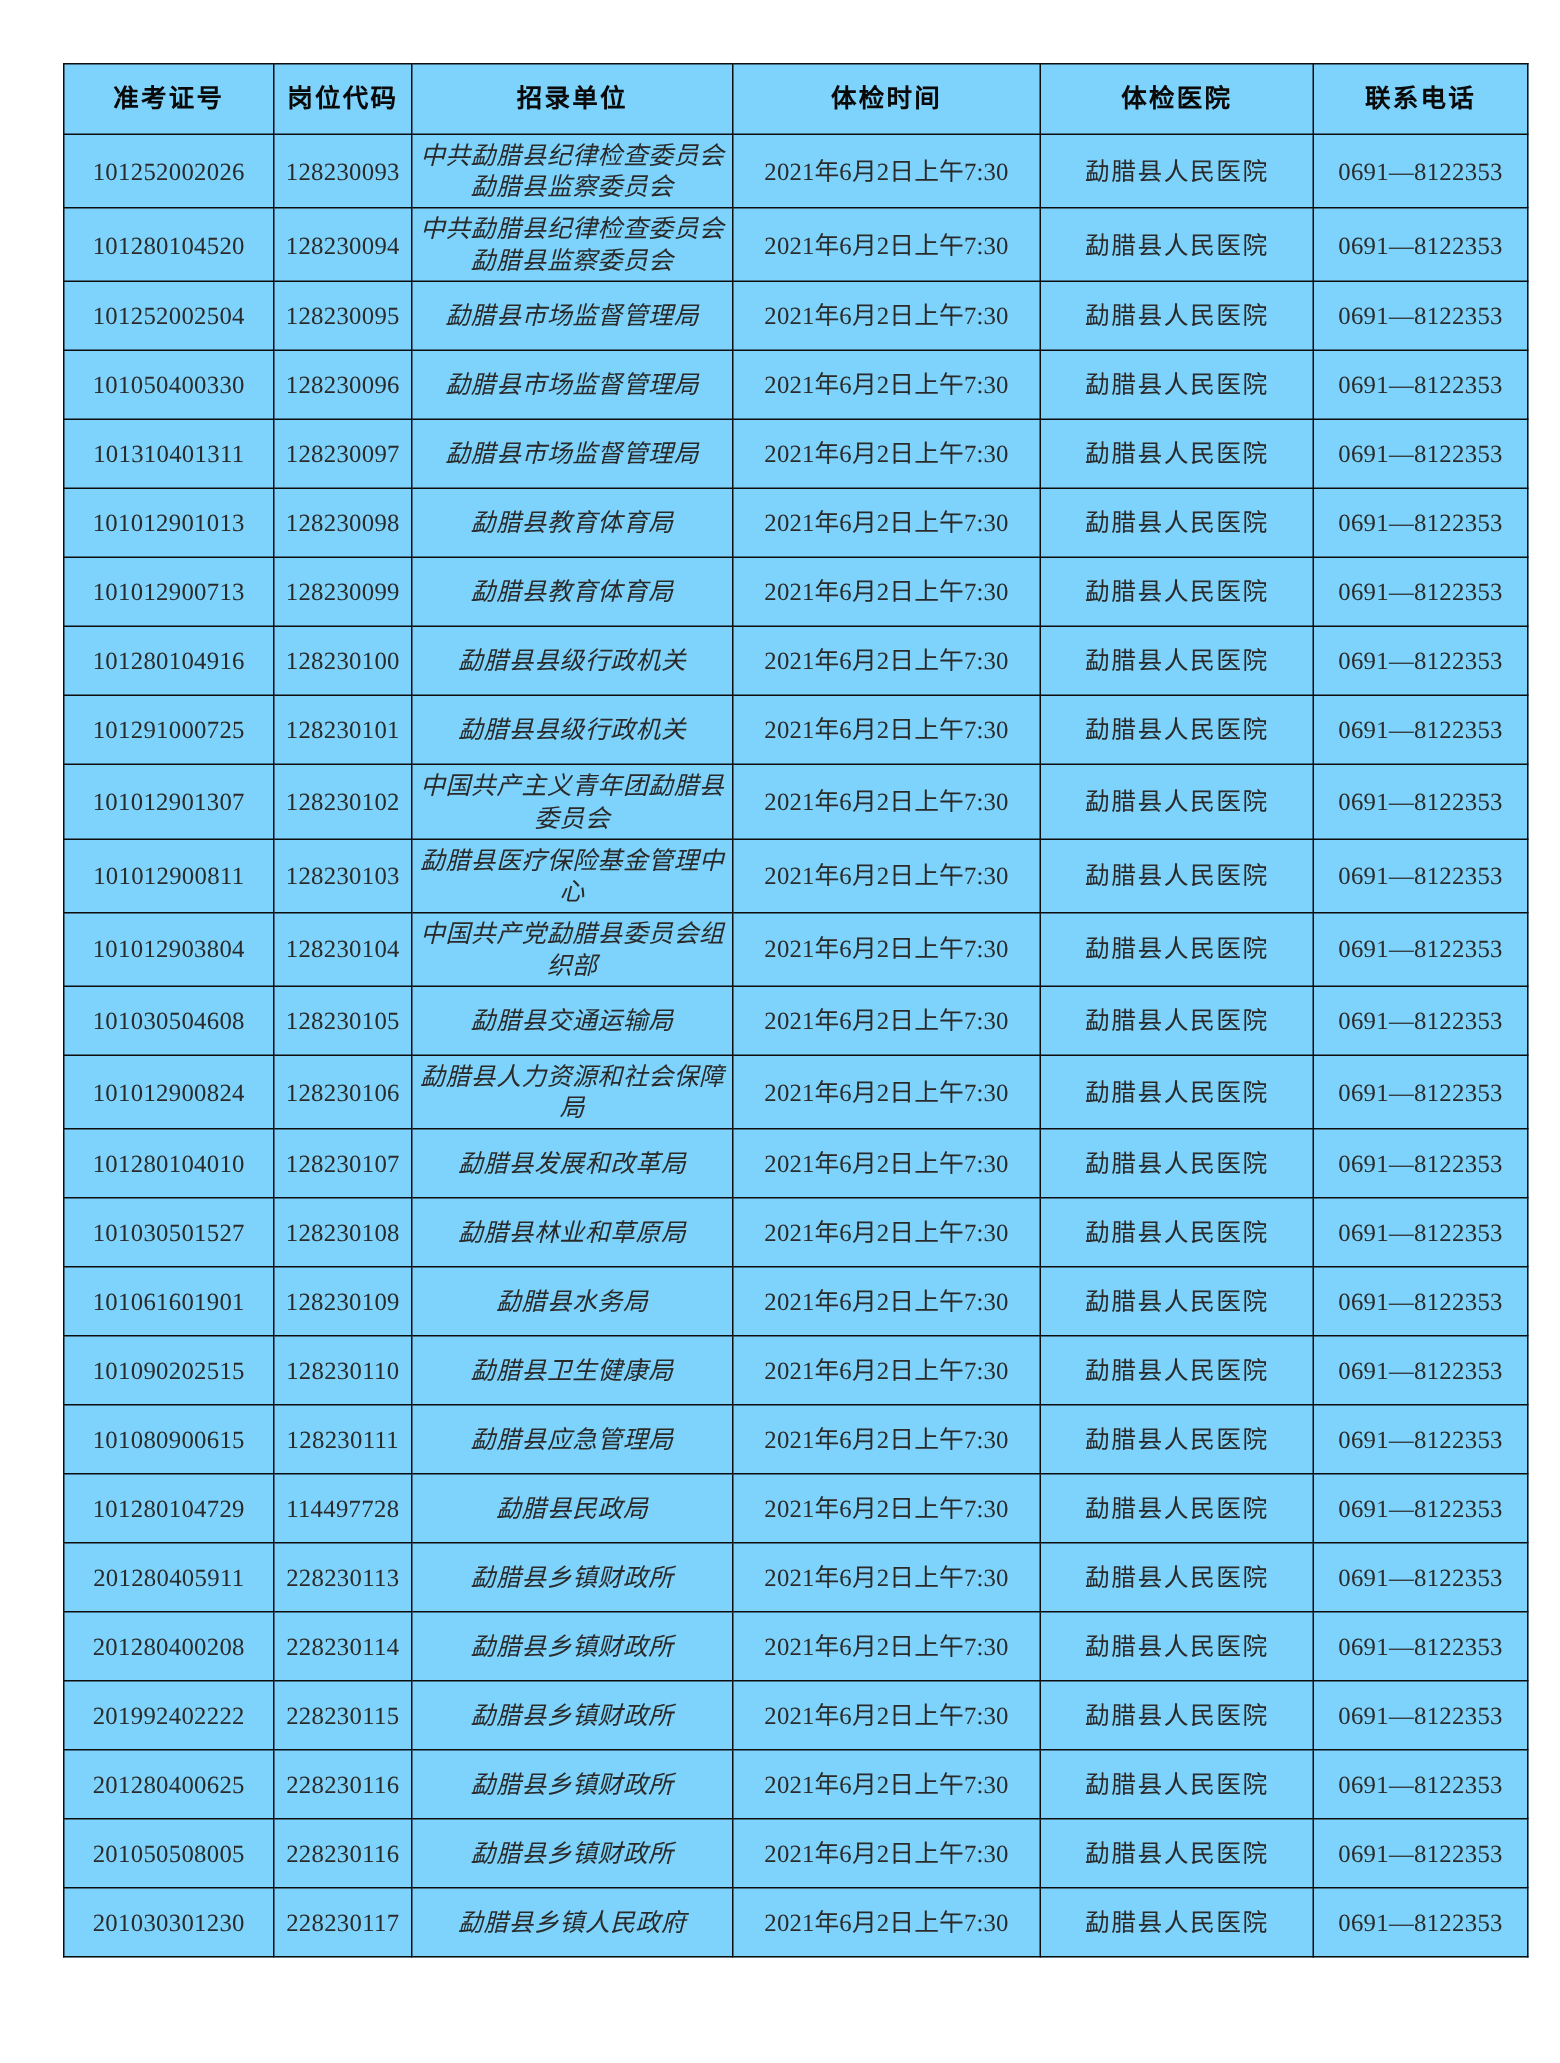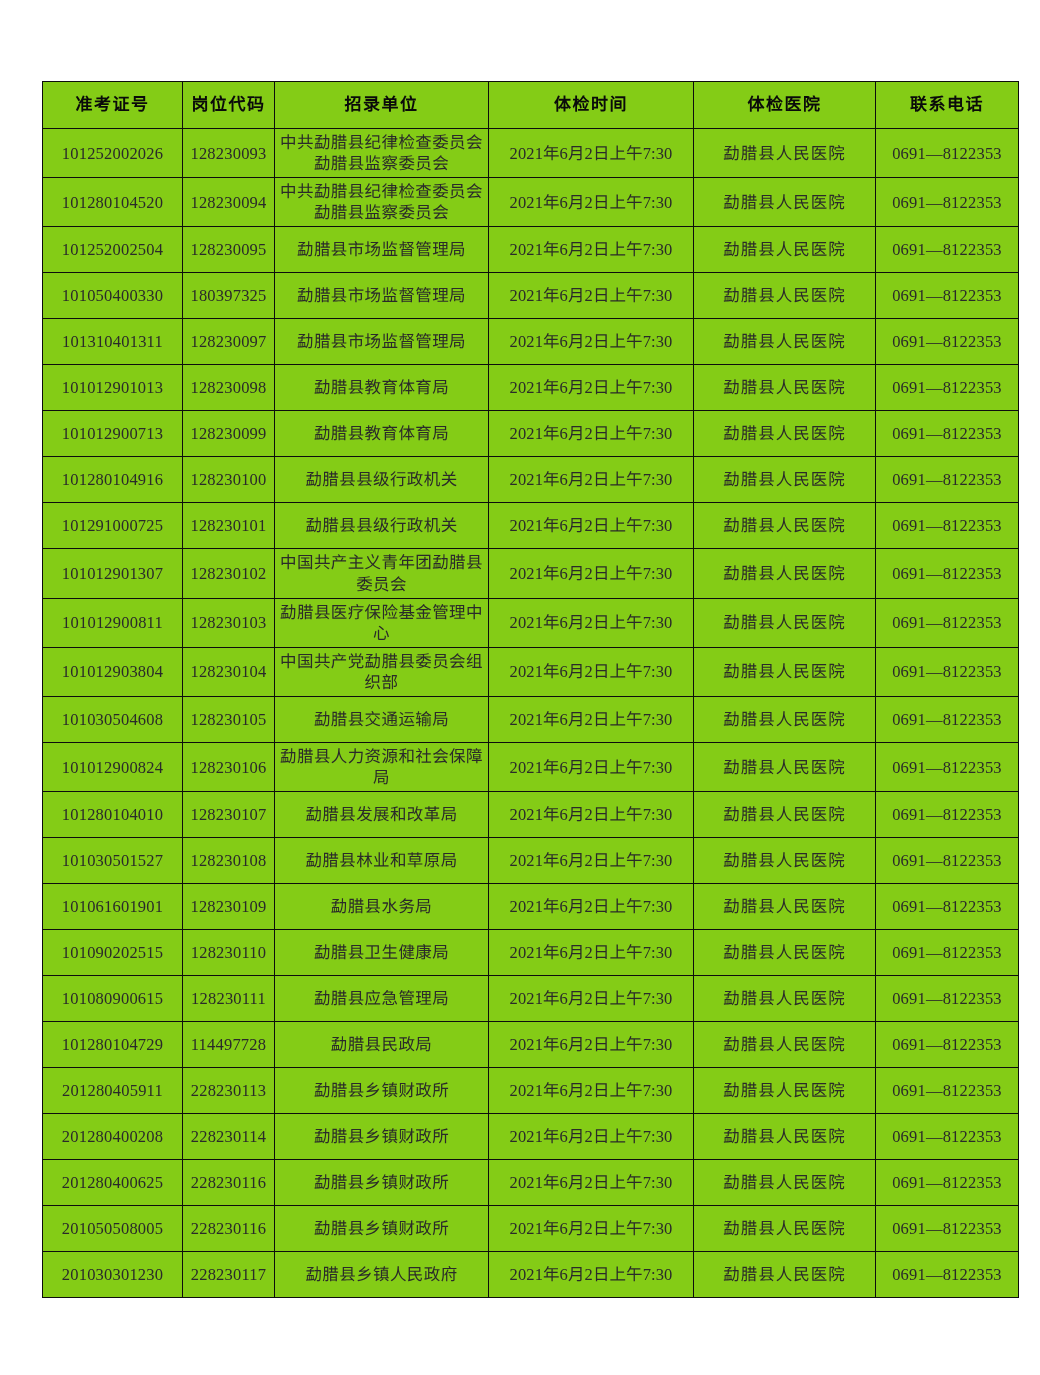--- a/index.html
+++ b/index.html
@@ -21,22 +21,21 @@
     width: 1040px;
     height: 1375px;
     box-sizing: border-box;
     padding: 42px 42px 0 42px;
   }
 
   table.exam-table {
     width: 956px;
     border-collapse: collapse;
     table-layout: fixed;
-    background: #84cc16;
-    margin-top: 39px;
+    background: #7dd3fc;
   }
 
   table.exam-table col.c-ticket   { width: 140px; }
   table.exam-table col.c-post     { width: 92px;  }
   table.exam-table col.c-unit     { width: 214px; }
   table.exam-table col.c-time     { width: 205px; }
   table.exam-table col.c-hospital { width: 182px; }
   table.exam-table col.c-phone    { width: 143px; }
 
   table.exam-table th,
@@ -67,20 +66,21 @@
   td.cell-ticket,
   td.cell-post {
     font-family: Liberation Serif, serif;
     letter-spacing: 0.2px;
     white-space: nowrap;
   }
 
   td.cell-unit {
     font-size: 16px;
     letter-spacing: 0.4px;
+    font-style: italic;
   }
 
   td.cell-time {
     font-size: 16px;
     white-space: nowrap;
     letter-spacing: 0.1px;
   }
 
   td.cell-hospital {
     font-size: 16.5px;
@@ -140,21 +140,21 @@
         <tr>
           <td class="cell-ticket">101252002504</td>
           <td class="cell-post">128230095</td>
           <td class="cell-unit">勐腊县市场监督管理局</td>
           <td class="cell-time">2021年6月2日上午7:30</td>
           <td class="cell-hospital">勐腊县人民医院</td>
           <td class="cell-phone">0691—8122353</td>
         </tr>
         <tr>
           <td class="cell-ticket">101050400330</td>
-          <td class="cell-post">180397325</td>
+          <td class="cell-post">128230096</td>
           <td class="cell-unit">勐腊县市场监督管理局</td>
           <td class="cell-time">2021年6月2日上午7:30</td>
           <td class="cell-hospital">勐腊县人民医院</td>
           <td class="cell-phone">0691—8122353</td>
         </tr>
         <tr>
           <td class="cell-ticket">101310401311</td>
           <td class="cell-post">128230097</td>
           <td class="cell-unit">勐腊县市场监督管理局</td>
           <td class="cell-time">2021年6月2日上午7:30</td>
@@ -291,20 +291,28 @@
         </tr>
         <tr>
           <td class="cell-ticket">201280400208</td>
           <td class="cell-post">228230114</td>
           <td class="cell-unit">勐腊县乡镇财政所</td>
           <td class="cell-time">2021年6月2日上午7:30</td>
           <td class="cell-hospital">勐腊县人民医院</td>
           <td class="cell-phone">0691—8122353</td>
         </tr>
         <tr>
+          <td class="cell-ticket">201992402222</td>
+          <td class="cell-post">228230115</td>
+          <td class="cell-unit">勐腊县乡镇财政所</td>
+          <td class="cell-time">2021年6月2日上午7:30</td>
+          <td class="cell-hospital">勐腊县人民医院</td>
+          <td class="cell-phone">0691—8122353</td>
+        </tr>
+        <tr>
           <td class="cell-ticket">201280400625</td>
           <td class="cell-post">228230116</td>
           <td class="cell-unit">勐腊县乡镇财政所</td>
           <td class="cell-time">2021年6月2日上午7:30</td>
           <td class="cell-hospital">勐腊县人民医院</td>
           <td class="cell-phone">0691—8122353</td>
         </tr>
         <tr>
           <td class="cell-ticket">201050508005</td>
           <td class="cell-post">228230116</td>

